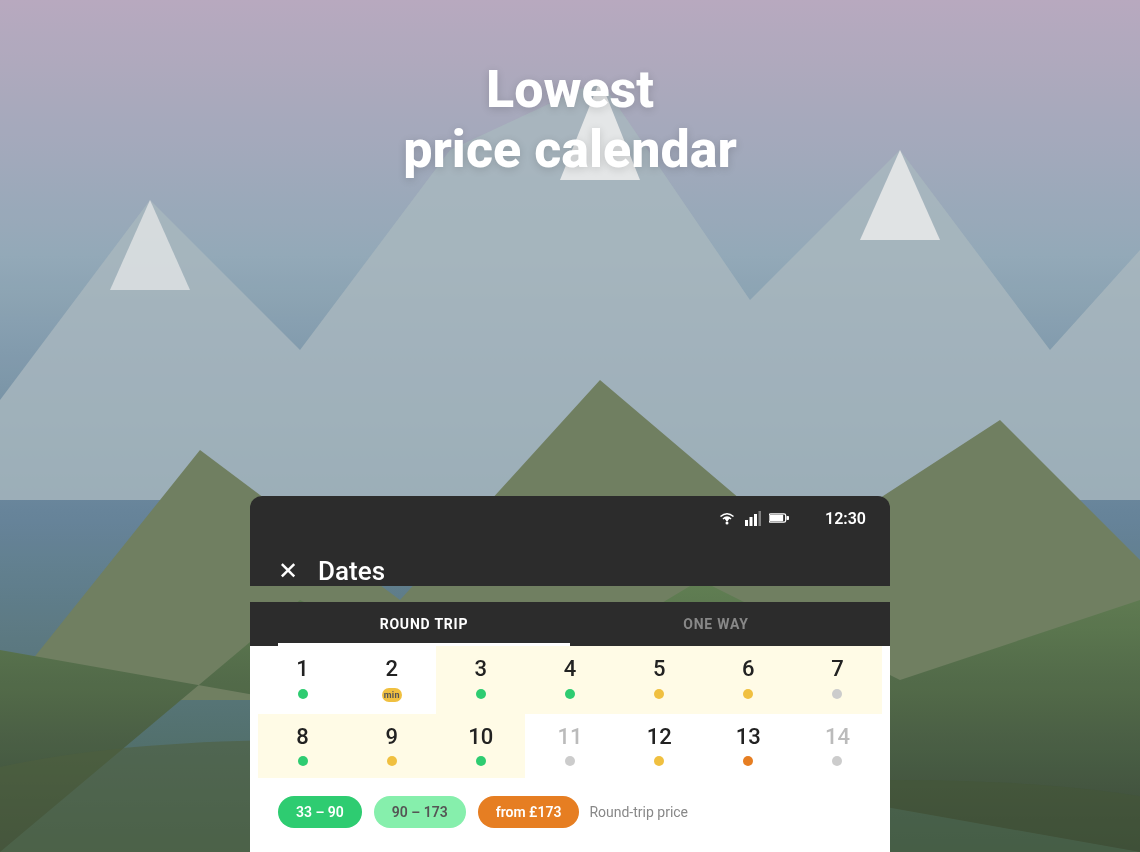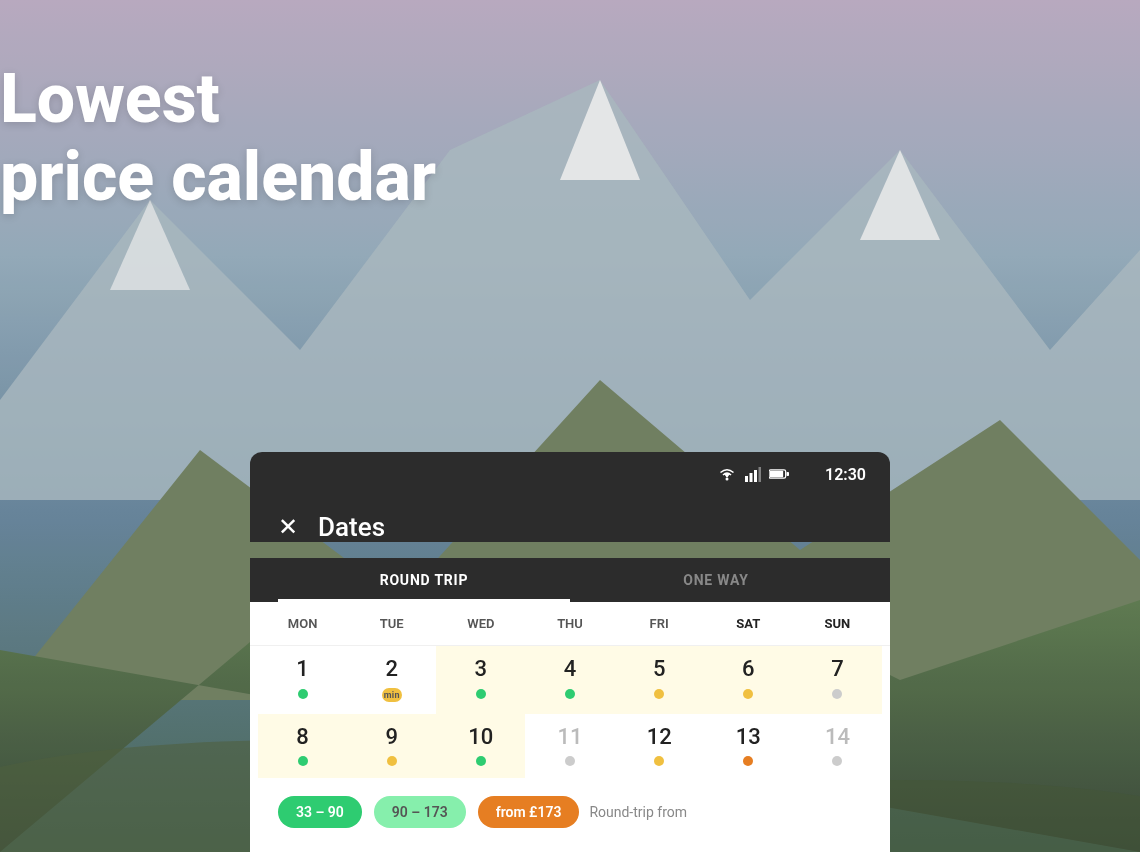--- a/index.html
+++ b/index.html
@@ -44,24 +44,24 @@
       bottom: 0;
       width: 100%;
       height: 100%;
     }
 
     
     .heading {
       position: absolute;
       top: 60px;
       width: 100%;
-      text-align: left;
+      text-align: center;
       z-index: 10;
       color: white;
-      font-size: 68px;
+      font-size: 52px;
       font-weight: 800;
       line-height: 1.15;
       text-shadow: 0 2px 8px rgba(0,0,0,0.15);
     }
 
     
     .phone-container {
       position: absolute;
       bottom: 0;
       left: 50%;
@@ -375,29 +375,20 @@
     <div class="tab active">
       <span>ROUND TRIP</span>
     </div>
     <div class="tab inactive">
       <span>ONE WAY</span>
     </div>
   </div>
 
   <div class="calendar-panel">
 
-    <div class="day-headers">
-      <div class="day-header">MON</div>
-      <div class="day-header">TUE</div>
-      <div class="day-header">WED</div>
-      <div class="day-header">THU</div>
-      <div class="day-header">FRI</div>
-      <div class="day-header weekend">SAT</div>
-      <div class="day-header weekend">SUN</div>
-    </div>
 
     <div class="calendar-grid">
 
       <div class="cal-cell">
         <span class="date-num">1</span>
         <div class="dot green"></div>
       </div>
 
       <div class="cal-cell">
         <span class="date-num">2</span>
@@ -467,17 +458,17 @@
         <div class="dot gray"></div>
       </div>
     </div>
 
     <div class="legend">
       <div class="legend-badges">
         <div class="legend-badge green">33 – 90</div>
         <div class="legend-badge yellow">90 – 173</div>
         <div class="legend-badge orange">from £173</div>
       </div>
-      <div class="legend-label">Round-trip from</div>
+      <div class="legend-label">Round-trip price</div>
     </div>
 
   </div>
 </div>
 
 </body></html>

